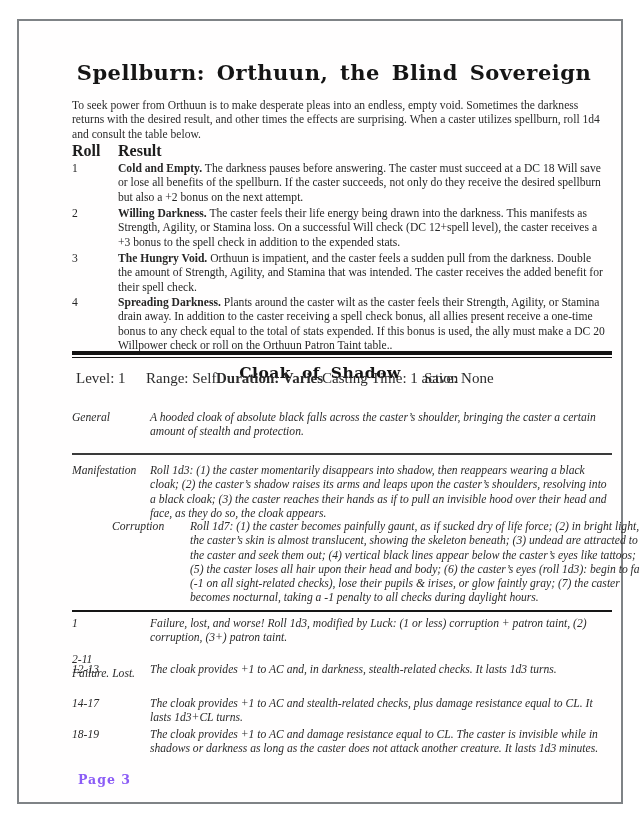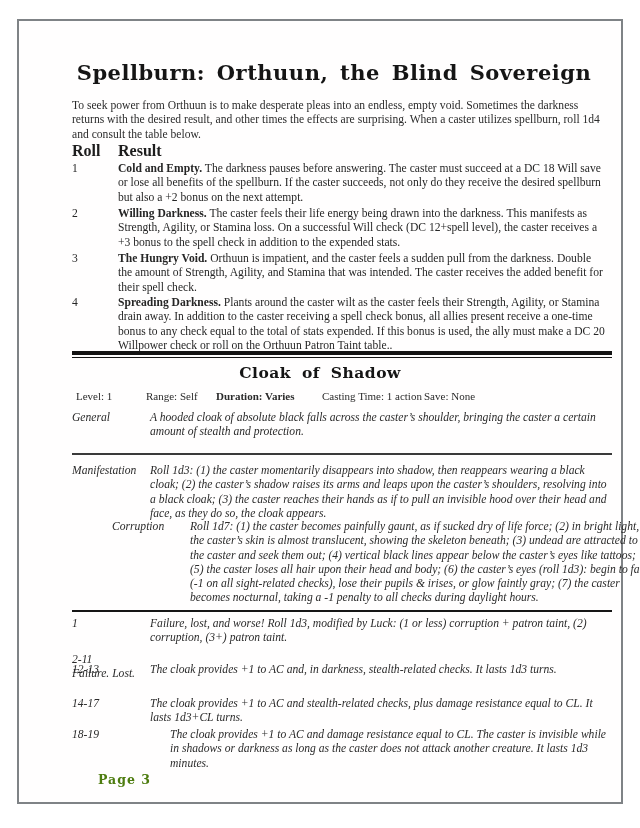--- a/index.html
+++ b/index.html
@@ -36,59 +36,59 @@
   .double-rule .thick { height: 3.5px; background: #141414; }
   .double-rule .gap { height: 2px; }
   .double-rule .thin { height: 1.5px; background: #141414; }
 
   .spell-title {
     position: absolute; left: 0; top: 363px; width: 640px; text-align: center;
     font-family: "DejaVu Serif", serif; font-weight: bold; font-size: 15.5px;
     letter-spacing: 0.5px; word-spacing: 5px; color: #151515;
   }
 
-  .stat-line { position: absolute; left: 72px; top: 390px; width: 540px; height: 15px;
-    font-size: 11px; color: #2b2b2b; }
+  .stat-line { position: absolute; left: 72px; top: 370px; width: 540px; height: 15px;
+    font-size: 15px; color: #2b2b2b; }
   .stat-line span { position: absolute; top: 0; white-space: nowrap; }
   .stat-0 { left: 4px; }
   .stat-1 { left: 74px; }
   .stat-2 { left: 144px; font-weight: bold; }
   .stat-3 { left: 250px; }
   .stat-4 { left: 352px; }
 
   .detail-row { position: absolute; left: 72px; width: 536px; display: flex;
     font-size: 11.6px; line-height: 14.3px; color: #2b2b2b; font-style: italic; }
   .detail-label { width: 78px; flex: none; }
   .detail-text { flex: 1; }
 
   .hr-thin { position: absolute; left: 72px; width: 540px; height: 1.6px; background: #3a3a3a; }
   .hr-dark { position: absolute; left: 72px; width: 540px; height: 2px; background: #161616; }
 
   .page-footer {
     position: absolute; left: 78px; top: 772px;
     font-family: "DejaVu Serif", serif; font-weight: bold; font-size: 12.5px;
-    letter-spacing: 1px; color: #4d7c0f; margin-left: 20px;
+    letter-spacing: 1px; color: #8b5cf6;
   }
 
   
   #sbrow-0 { top: 162px; }
   #sbrow-1 { top: 207px; }
   #sbrow-2 { top: 252px; }
   #sbrow-3 { top: 296px; }
   #dividerdouble { top: 351px; }
   #general-row { top: 411px; }
   #rule-manifest { top: 453px; }
   #manifest-row { top: 464px; }
   #corruption-row { top: 520px; margin-left: 40px; }
   #rule-results { top: 610px; }
   #resrow-0 { top: 617px; }
   #resrow-1 { top: 653px; flex-direction: column; }
   #resrow-2 { top: 663px; justify-content: space-between; }
   #resrow-3 { top: 697px; }
-  #resrow-4 { top: 728px; gap: 20px; }
+  #resrow-4 { top: 728px; }
 </style>
 </head>
 <body>
 
 <div class="page-frame"></div>
 
 <h1 class="doc-title">Spellburn: Orthuun, the Blind Sovereign</h1>
 
 <p class="intro">To seek power from Orthuun is to make desperate pleas into an endless, empty void. Sometimes the darkness returns with the desired result, and other times the effects are surprising. When a caster utilizes spellburn, roll 1d4 and consult the table below.</p>
 

